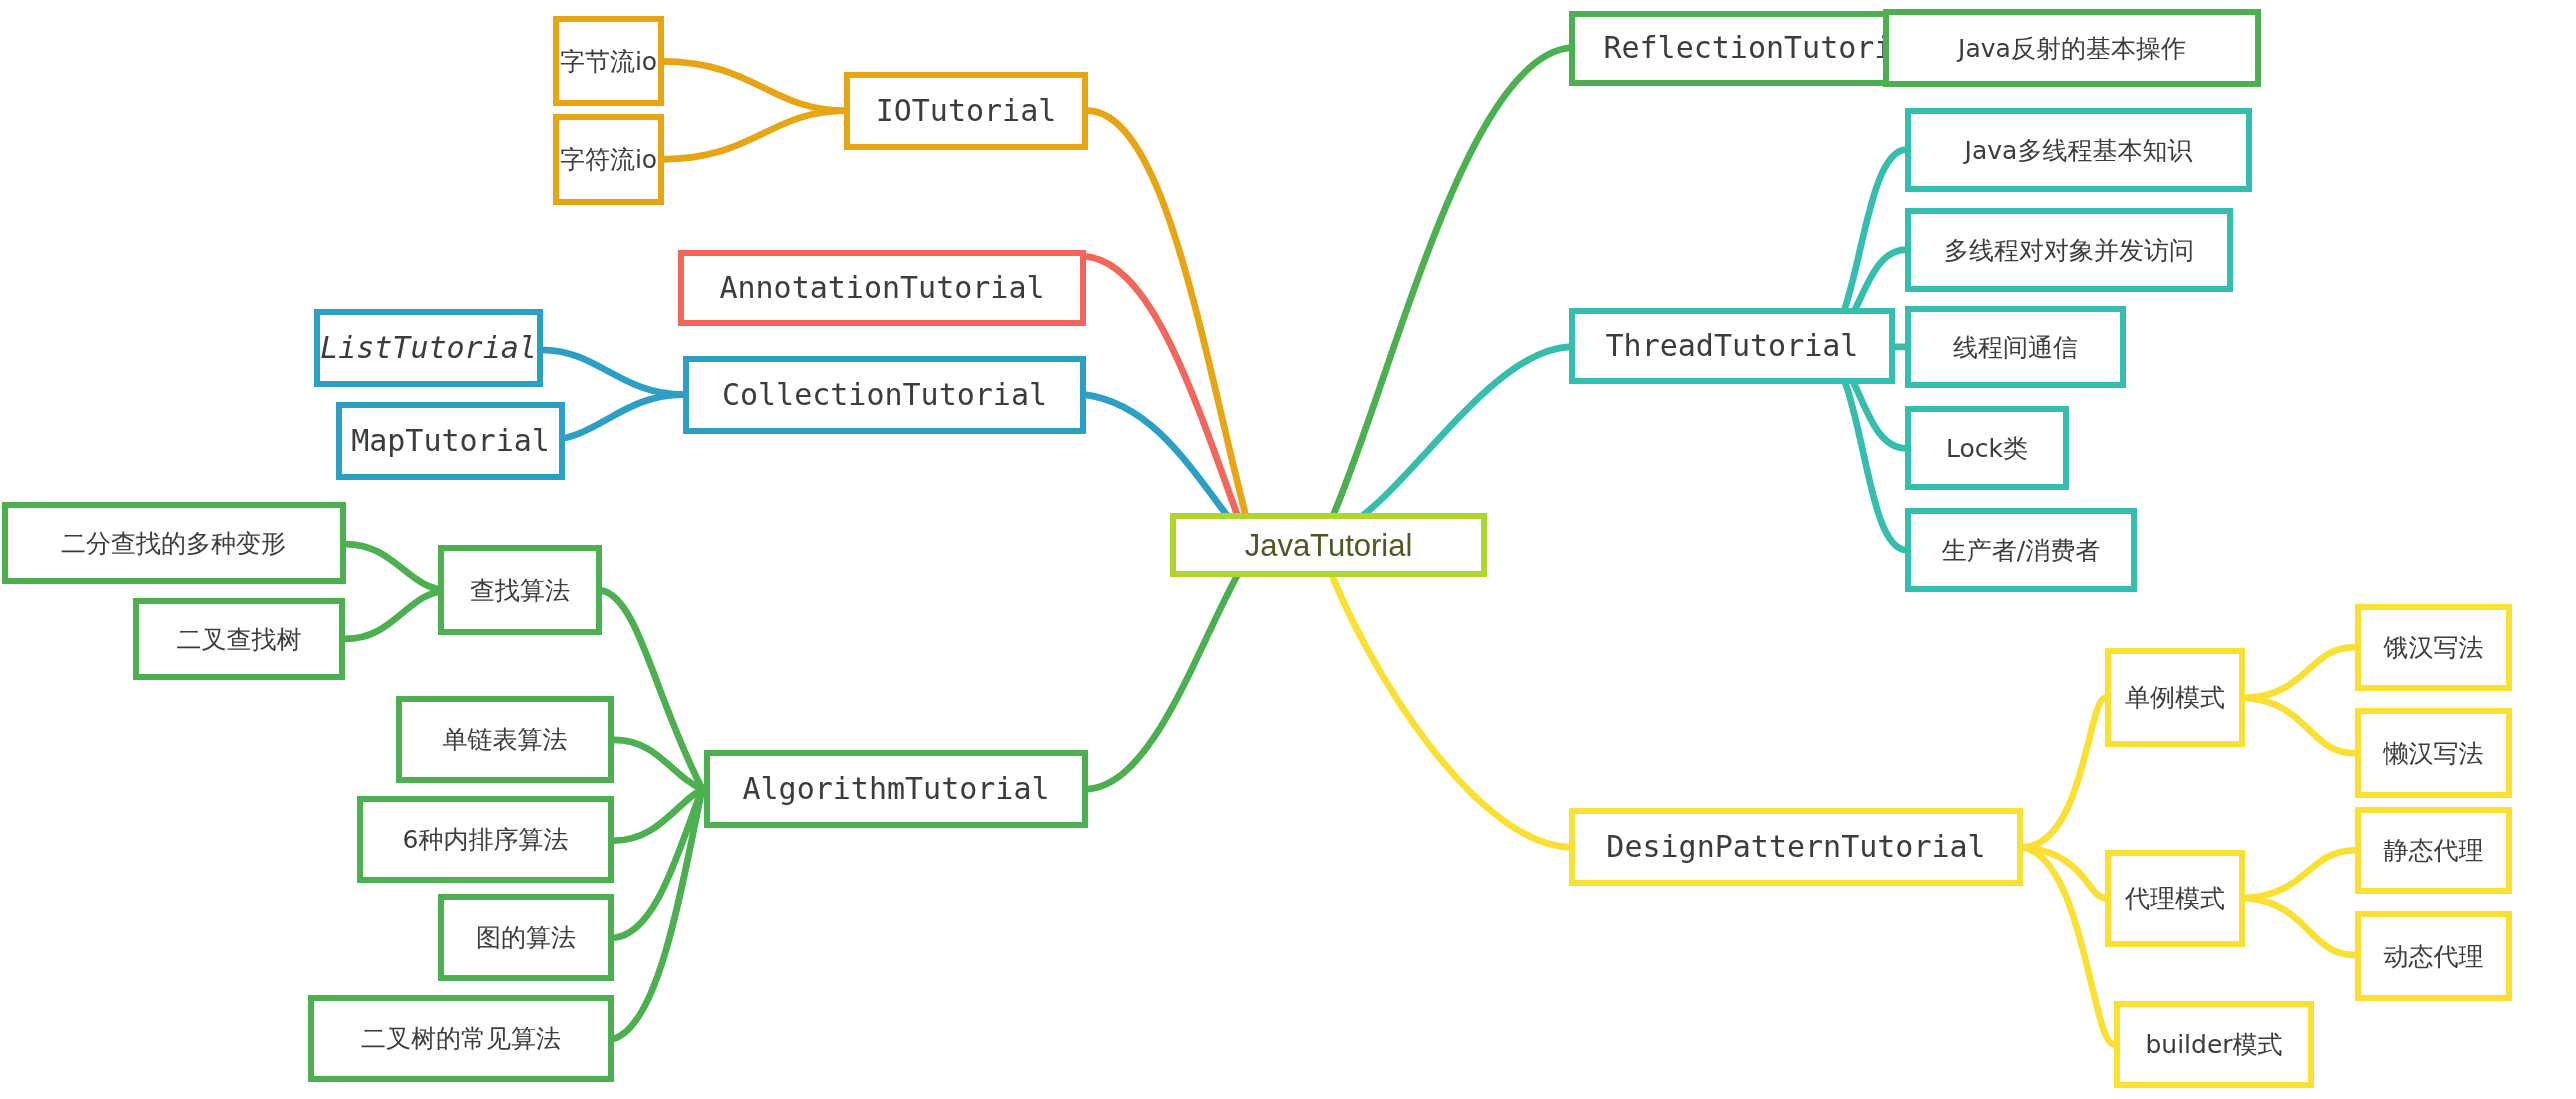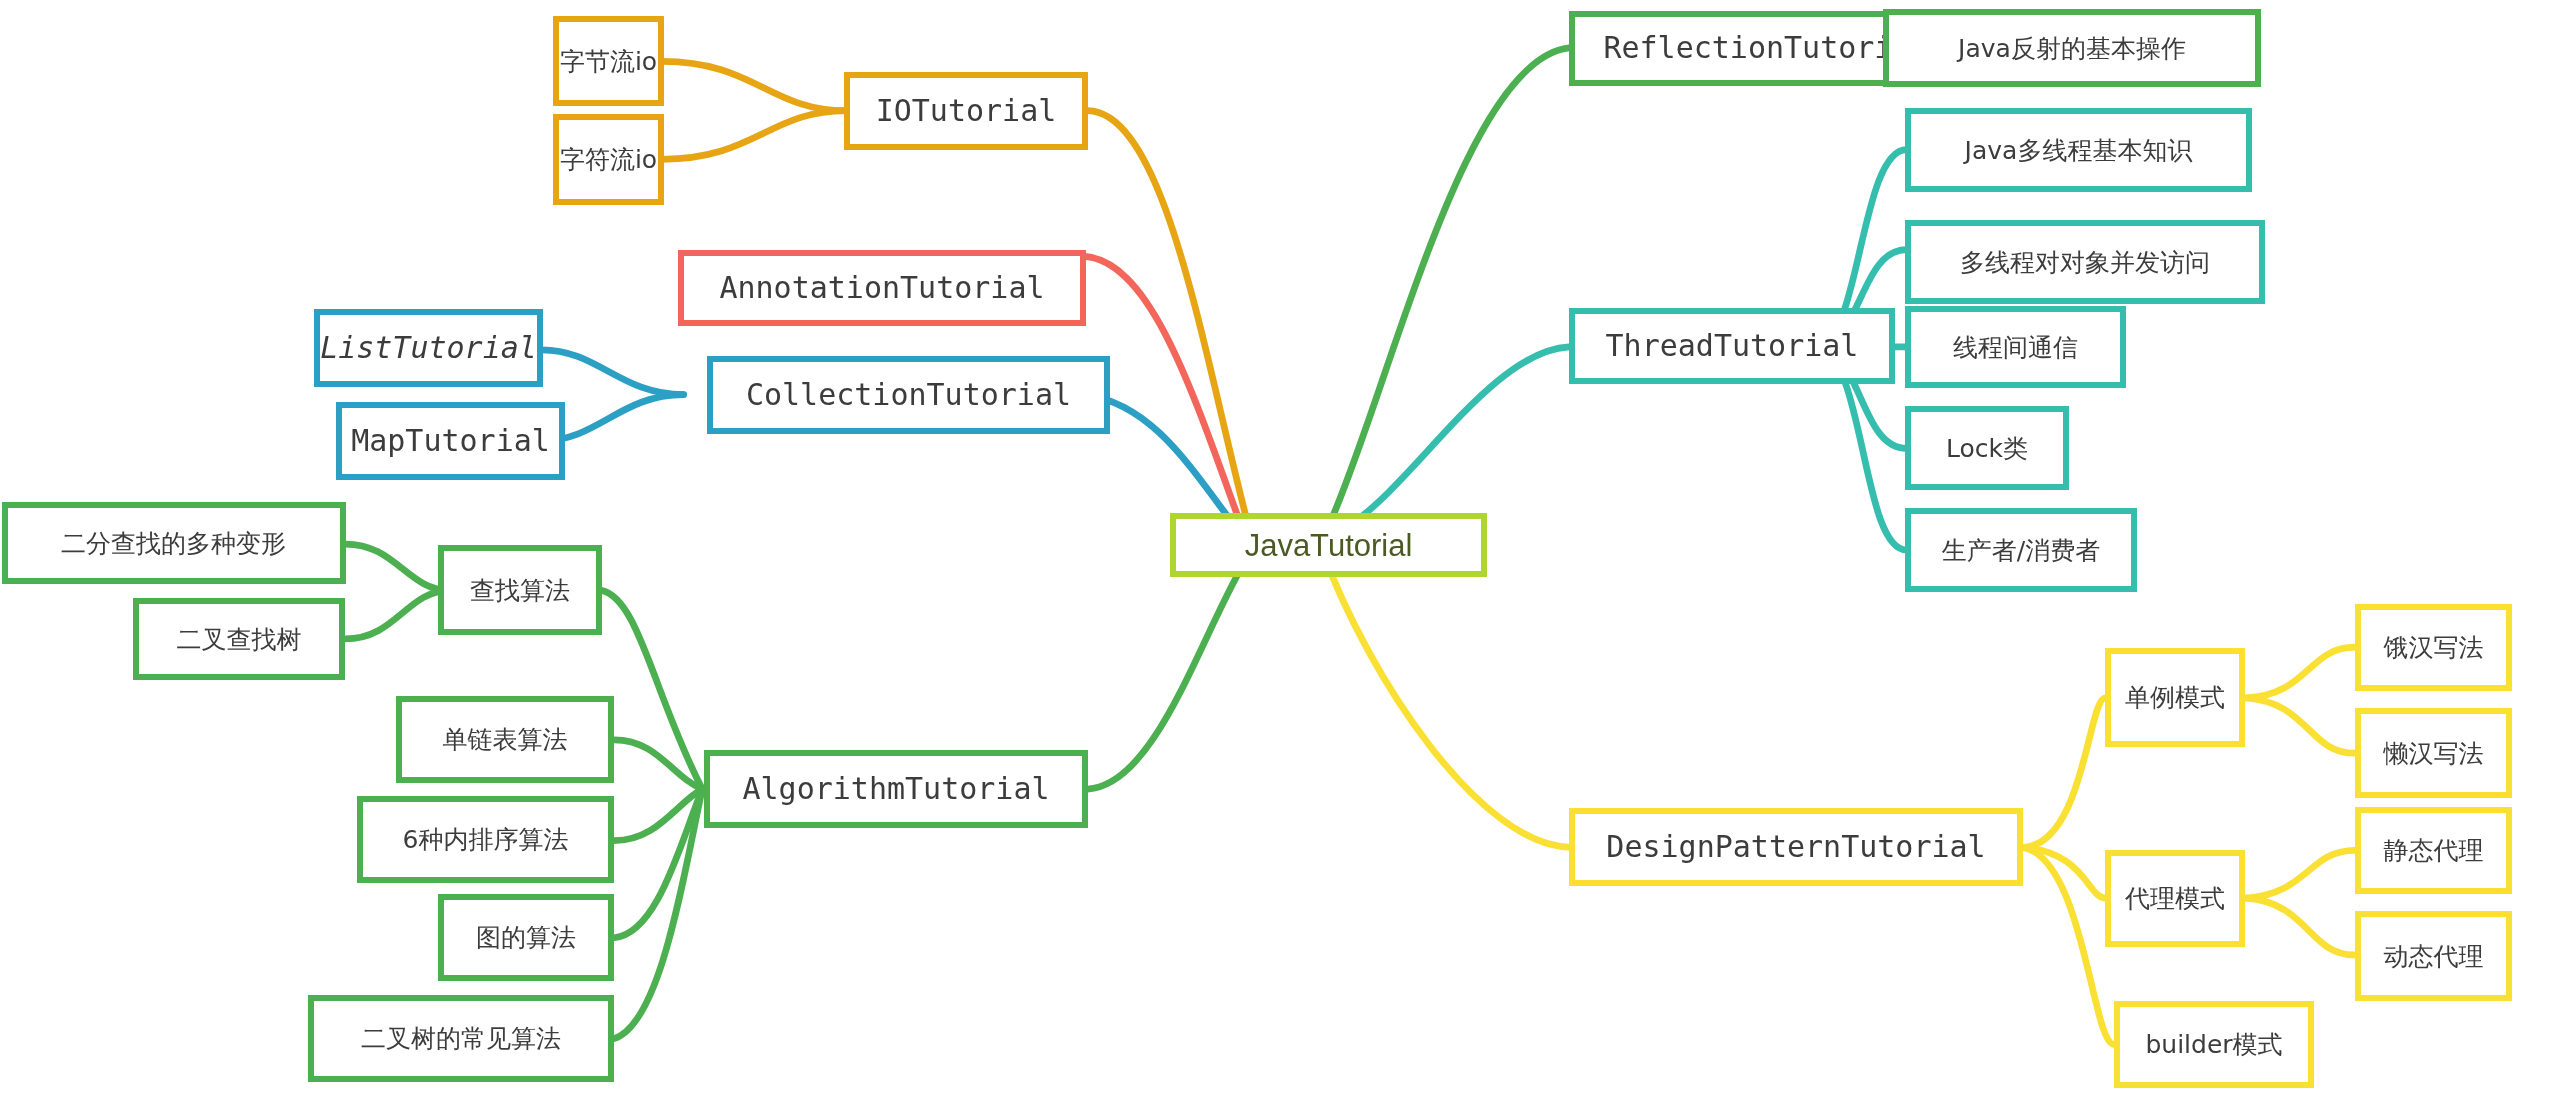--- a/index.html
+++ b/index.html
@@ -100,21 +100,21 @@
     <span class="lbl">字节流io</span>
   </div>
   <div class="node cjk c-orange" style="left:553px;top:114px;width:111px;height:91px;">
     <span class="lbl">字符流io</span>
   </div>
 
   <div class="node mono c-red" style="left:678px;top:218px;width:408px;height:76px;">
     <span class="lbl">AnnotationTutorial</span>
   </div>
 
-  <div class="node mono c-blue" style="left:683px;top:356px;width:403px;height:78px;margin-left:24px;">
+  <div class="node mono c-blue" style="left:683px;top:356px;width:403px;height:78px;">
     <span class="lbl">CollectionTutorial</span>
   </div>
   <div class="node mono c-blue" style="left:314px;top:309px;width:229px;height:78px;font-style:italic;">
     <span class="lbl">ListTutorial</span>
   </div>
   <div class="node mono c-blue" style="left:336px;top:402px;width:229px;height:78px;">
     <span class="lbl">MapTutorial</span>
   </div>
 
   <div class="node mono c-green" style="left:704px;top:750px;width:384px;height:78px;">
@@ -148,21 +148,21 @@
   <div class="node cjk c-green" style="left:1883px;top:9px;width:378px;height:78px;">
     <span class="lbl">Java反射的基本操作</span>
   </div>
 
   <div class="node mono c-teal" style="left:1569px;top:308px;width:326px;height:76px;">
     <span class="lbl">ThreadTutorial</span>
   </div>
   <div class="node cjk c-teal" style="left:1905px;top:108px;width:347px;height:84px;">
     <span class="lbl">Java多线程基本知识</span>
   </div>
-  <div class="node cjk c-teal" style="left:1905px;top:220px;width:360px;height:84px;">
+  <div class="node cjk c-teal" style="left:1905px;top:208px;width:328px;height:84px;">
     <span class="lbl">多线程对对象并发访问</span>
   </div>
   <div class="node cjk c-teal" style="left:1905px;top:306px;width:221px;height:82px;">
     <span class="lbl">线程间通信</span>
   </div>
   <div class="node cjk c-teal" style="left:1905px;top:406px;width:164px;height:84px;">
     <span class="lbl">Lock类</span>
   </div>
   <div class="node cjk c-teal" style="left:1905px;top:508px;width:232px;height:84px;">
     <span class="lbl">生产者/消费者</span>

